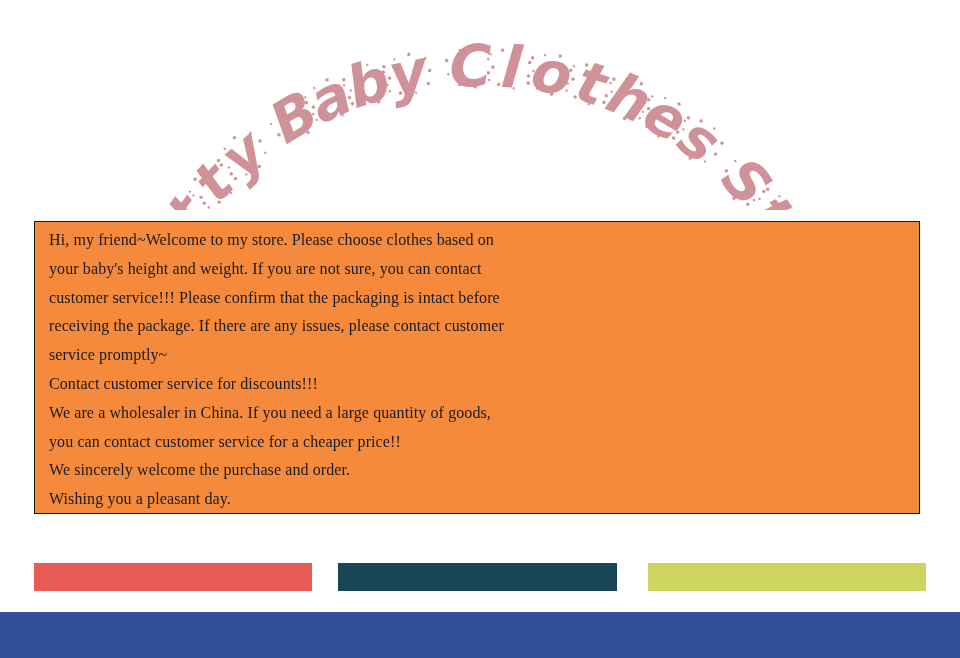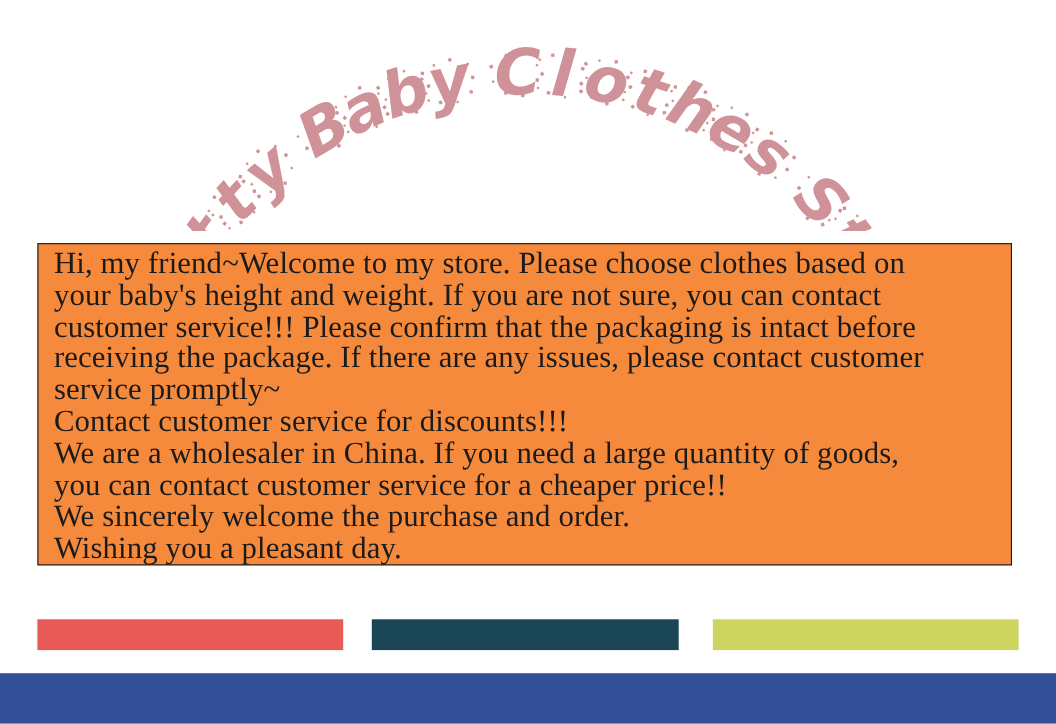--- a/index.html
+++ b/index.html
@@ -54,21 +54,21 @@
     background: #f5893c;
     border: 1px solid #1a1a1a;
     box-sizing: border-box;
   }
   #notice-text {
     position: absolute;
     left: 49px;
     top: 226px;
     width: 900px;
     font-family: "Liberation Serif", serif;
-    font-size: 28px;
+    font-size: 16px;
     line-height: 28.8px;
     color: #1b1b1b;
     white-space: pre-wrap;
     letter-spacing: 0.1px;
   }
 
   
   .swatch-bar {
     position: absolute;
     top: 563px;

